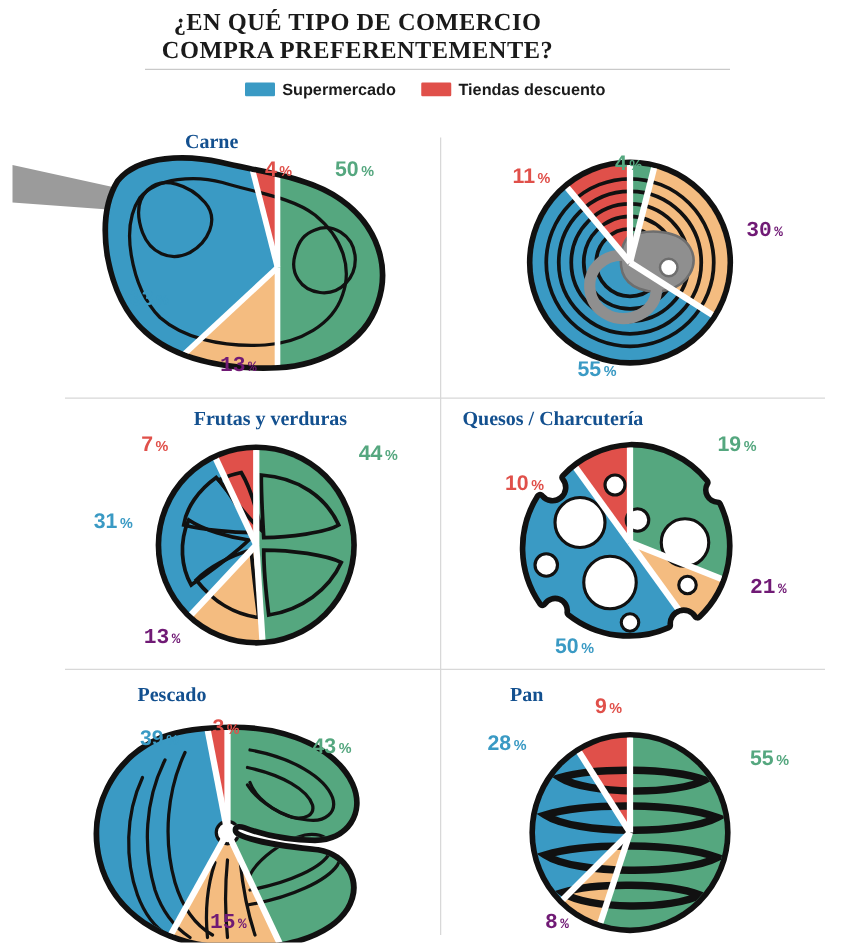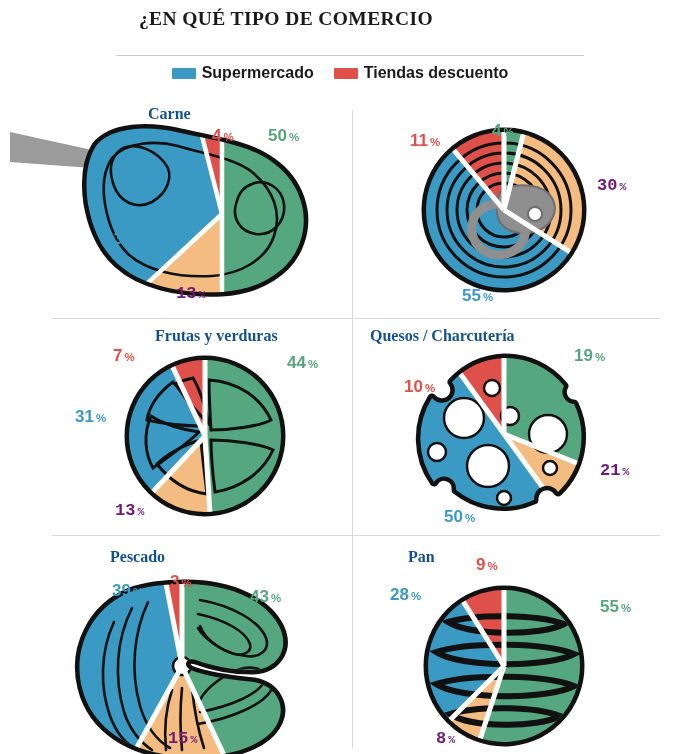--- a/index.html
+++ b/index.html
@@ -68,21 +68,21 @@
     border-radius: 1px;
   }
   .legend-swatch.small { width: 24px; height: 11px; }
   .legend-label {
     font-family: "Liberation Sans", sans-serif;
     font-weight: bold;
     color: #1a1a1a;
     font-size: 13.5px;
     white-space: nowrap;
   }
-  .legend-label.small { font-size: 16px; }
+  .legend-label.small { font-size: 13px; }
 
   
   .divider-h {
     position: absolute;
     height: 1px;
     background: #d8d8d8;
     left: 52px;
     width: 608px;
   }
   .divider-h.d1 { top: 318px; }
@@ -132,20 +132,21 @@
   .pct.red    { color: #e0504a; }
 </style>
 </head>
 <body>
 
 <div class="page">
 
   <div class="header">
     <div class="main-title">
       <span>¿EN QUÉ TIPO DE COMERCIO</span>
+      <span class="title-line-2">COMPRA PREFERENTEMENTE?</span>
     </div>
     <div class="header-rule"></div>
   </div>
 
   <div class="legend">
     <div class="legend-row row2">
       <div class="legend-item">
         <span class="legend-swatch small" style="background:#3a9ac4"></span>
         <span class="legend-label small">Supermercado</span>
       </div>

